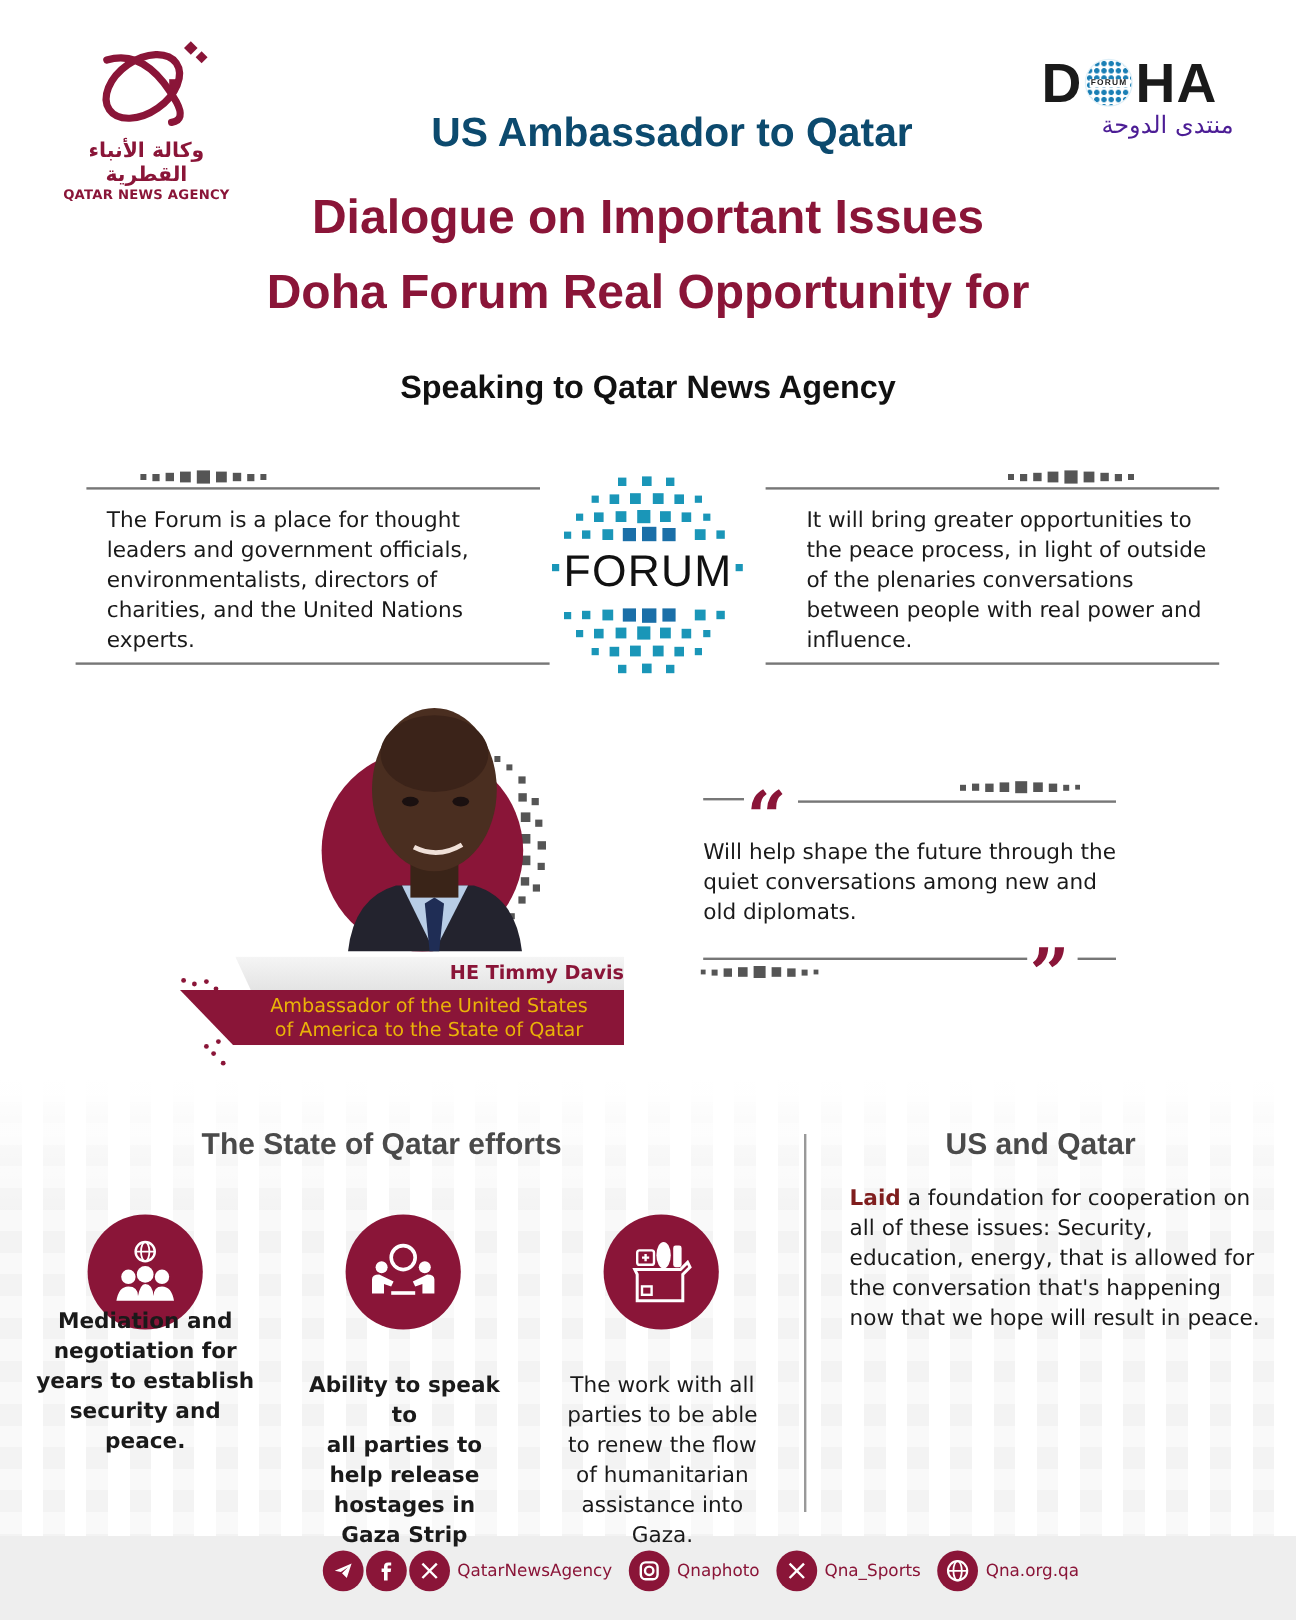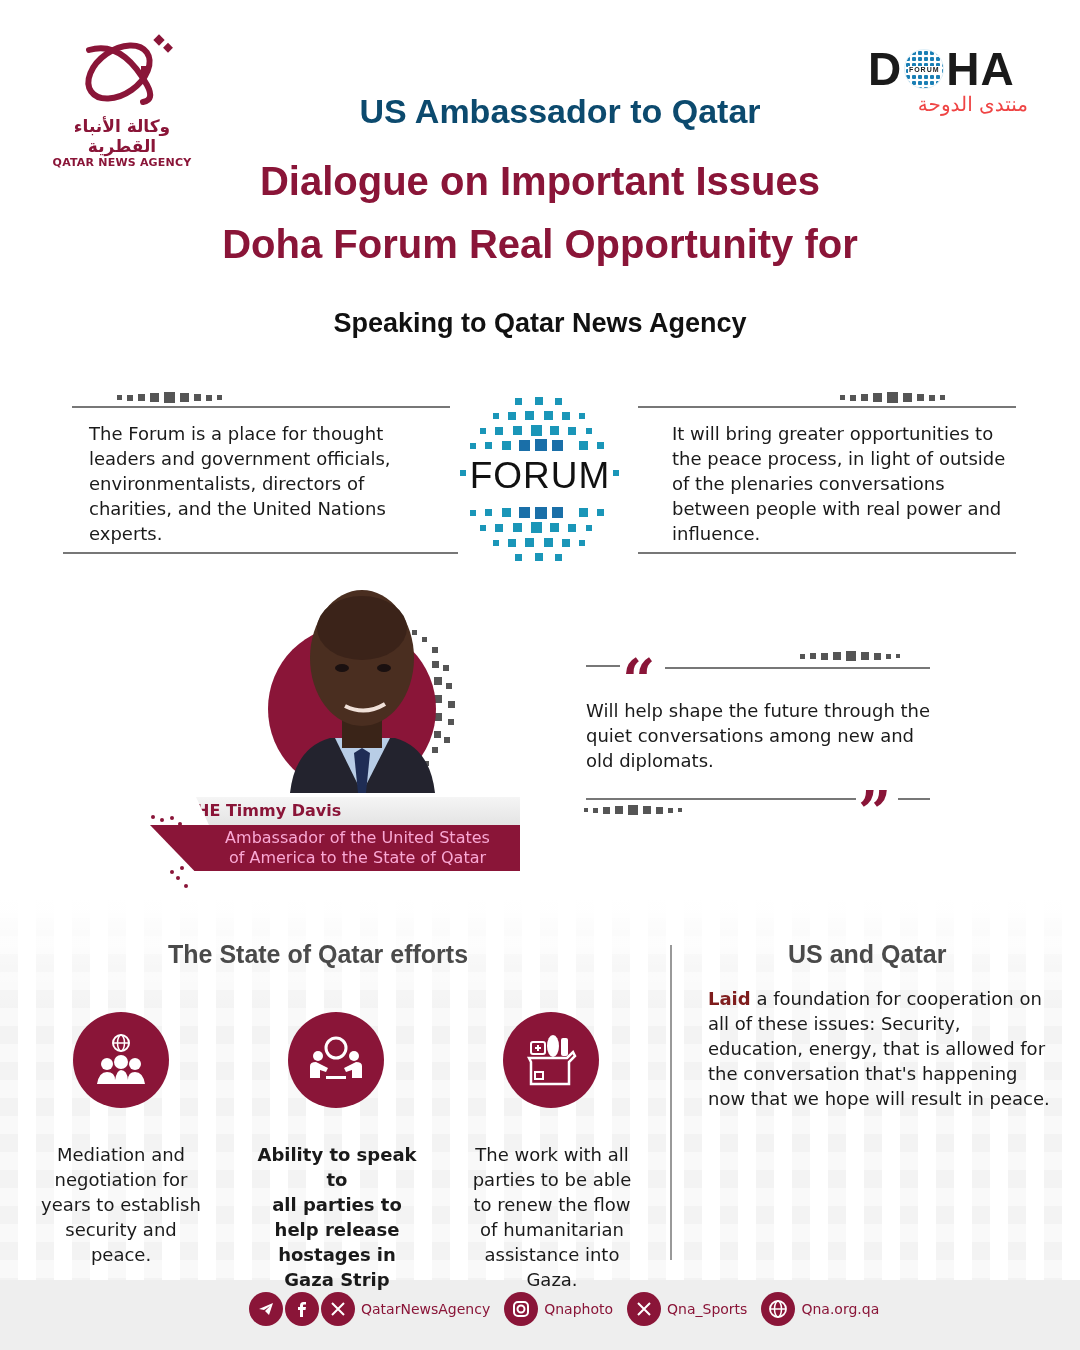--- a/index.html
+++ b/index.html
@@ -28,21 +28,21 @@
   .qna-ar { font-size: 17px; font-weight: bold; color: #8a1538; margin-top: 4px; direction: rtl; }
   .qna-en { font-size: 11px; font-weight: bold; color: #8a1538; letter-spacing: 0.2px; }
 
   
   .doha-logo { left: 868px; top: 42px; width: 170px; }
   .doha-word { font-family: "Liberation Sans", sans-serif; font-weight: bold; font-size: 46px; color: #1a1a1a; letter-spacing: 1px; display:flex; align-items:center; }
   .doha-o { width: 40px; height: 40px; border-radius: 50%; margin: 0 2px;
     background: radial-gradient(circle, #1a7fb5 2px, transparent 2.5px) 0 0/6px 6px, #ffffff;
     border: 1px solid #e0f0f8; position: relative; display:flex; align-items:center; justify-content:center; }
   .doha-o span { font-size: 7px; font-weight: bold; color: #222; background:#fff; padding: 0 1px; }
-  .doha-ar { font-size: 20px; color: #ef4444; direction: rtl; text-align: right; margin-top: -4px; padding-right: 10px; font-weight: 300; }
+  .doha-ar { font-size: 20px; color: #4c1d95; direction: rtl; text-align: right; margin-top: -4px; padding-right: 10px; font-weight: 300; }
 
   .subtitle-top { left: 0; width: 1080px; top: 92px; text-align: center; font-size: 34px; font-weight: bold; color: #0c4a6e; font-family: "Liberation Sans", sans-serif; margin-left: 20px; }
   .headline { left: 0; width: 1080px; top: 150px; text-align: center; font-size: 40px; line-height: 63px; font-weight: bold; color: #8a1538; font-family: "Liberation Sans", sans-serif; }
   .speaking { left: 0; width: 1080px; top: 308px; text-align: center; font-size: 27px; font-weight: bold; color: #111; font-family: "Liberation Sans", sans-serif; }
 
   
   .sq-strip { display: flex; align-items: center; gap: 5px; }
   .sq-strip i { display:block; background: #555; }
 
   .hline { position: absolute; height: 1.5px; background: #777; }
@@ -51,42 +51,42 @@
 
   
   .forum-logo { left: 455px; top: 395px; width: 170px; height: 170px; }
   .forum-word { position:absolute; left:0; top:60px; width:170px; text-align:center; font-family:"Liberation Sans", sans-serif; font-size: 37px; color:#111; letter-spacing: 1px; background: transparent; }
 
   
   .portrait-circle { left: 268px; top: 625px; width: 168px; height: 168px; border-radius: 50%; background: #8a1538; overflow: hidden; }
   .portrait-person { position:absolute; left: 290px; top: 588px; width: 145px; height: 205px; }
 
   .name-plate { left: 196px; top: 797px; width: 324px; height: 28px;
-    background: linear-gradient(180deg, #f5f5f5, #e4e4e4); text-align: left; font-size: 16px; line-height: 28px; font-weight: bold; color: #8a1538;
+    background: linear-gradient(180deg, #f5f5f5, #e4e4e4); text-align: right; font-size: 16px; line-height: 28px; font-weight: bold; color: #8a1538;
     clip-path: polygon(0 0, 100% 0, 100% 100%, 4% 100%); }
-  .title-plate { left: 150px; top: 825px; width: 370px; height: 46px; background: #8a1538; color: #f9a8d4; text-align: center; font-size: 16px; line-height: 20px; padding-top: 3px; padding-left: 45px;
+  .title-plate { left: 150px; top: 825px; width: 370px; height: 46px; background: #8a1538; color: #eab308; text-align: center; font-size: 16px; line-height: 20px; padding-top: 3px; padding-left: 45px;
     clip-path: polygon(0 0, 100% 0, 100% 100%, 12% 100%); }
 
   
   .quote-mark { font-family: "DejaVu Serif", serif; font-size: 58px; font-weight: bold; color: #8a1538; line-height: 1; }
   .quote-text { left: 586px; top: 698px; width: 360px; font-size: 18px; line-height: 25px; }
 
   
   .section-title { font-size: 25px; font-weight: bold; color: #4a4a4a; font-family: "Liberation Sans", sans-serif; }
   .vdivider { left: 670px; top: 945px; width: 1.5px; height: 315px; background: #999; }
 
   .effort-circle { width: 96px; height: 96px; border-radius: 50%; background: #8a1538; display:flex; align-items:center; justify-content:center; }
   .effort-text { text-align: center; font-size: 18px; line-height: 25px; color: #1a1a1a; }
 
   .usq-text { left: 708px; top: 986px; width: 350px; font-size: 18px; line-height: 25px; }
   .usq-text p { margin-bottom: 5px; }
   .usq-text b { color: #7f1d1d; }
 
   
-  .social { left: 249px; top: 1292px; display:flex; align-items:center;justify-content:space-between; }
+  .social { left: 269px; top: 1292px; display:flex; align-items:center;justify-content:space-between; }
   .s-icon { width: 34px; height: 34px; border-radius: 50%; background:#8a1538; display:flex; align-items:center; justify-content:center; color:#fff; margin-right: 2px; }
   .s-label { font-size: 14px; color: #8a1538; margin: 0 14px 0 4px; }
 </style>
 </head>
 <body>
 
 <div class="bg-pattern"></div>
 <div class="footer-band"></div>
 
 <div class="abs qna-logo">
@@ -302,21 +302,21 @@
       <circle cx="28" cy="11" r="8" fill="none" stroke="#fff" stroke-width="2"></circle>
       <ellipse cx="28" cy="11" rx="3.5" ry="8" fill="none" stroke="#fff" stroke-width="1.5"></ellipse>
       <line x1="20" y1="11" x2="36" y2="11" stroke="#fff" stroke-width="1.5"></line>
       <circle cx="14" cy="32" r="6" fill="#fff"></circle>
         <circle cx="28" cy="30" r="7" fill="#fff"></circle>
         <circle cx="42" cy="32" r="6" fill="#fff"></circle>
       <path d="M4 52 Q6 40 14 40 Q22 40 22 48 Q24 38 28 38 Q34 38 35 48 Q35 40 42 40 Q50 40 52 52 Z" fill="#fff"></path>
     </svg>
   </div>
 </div>
-<div class="abs effort-text" style="left:30px; top:1142px; width:182px;">
+<div class="abs effort-text" style="left:30px; top:1089px; width:182px;font-weight:bold;">
   <div>Mediation and</div>
   <div>negotiation for</div>
   <div>years to establish</div>
   <div>security and</div>
   <div>peace.</div>
 </div>
 
 <div class="abs" style="left:288px; top:1012px;">
   <div class="effort-circle">
     <svg width="56" height="56" viewBox="0 0 56 56">

